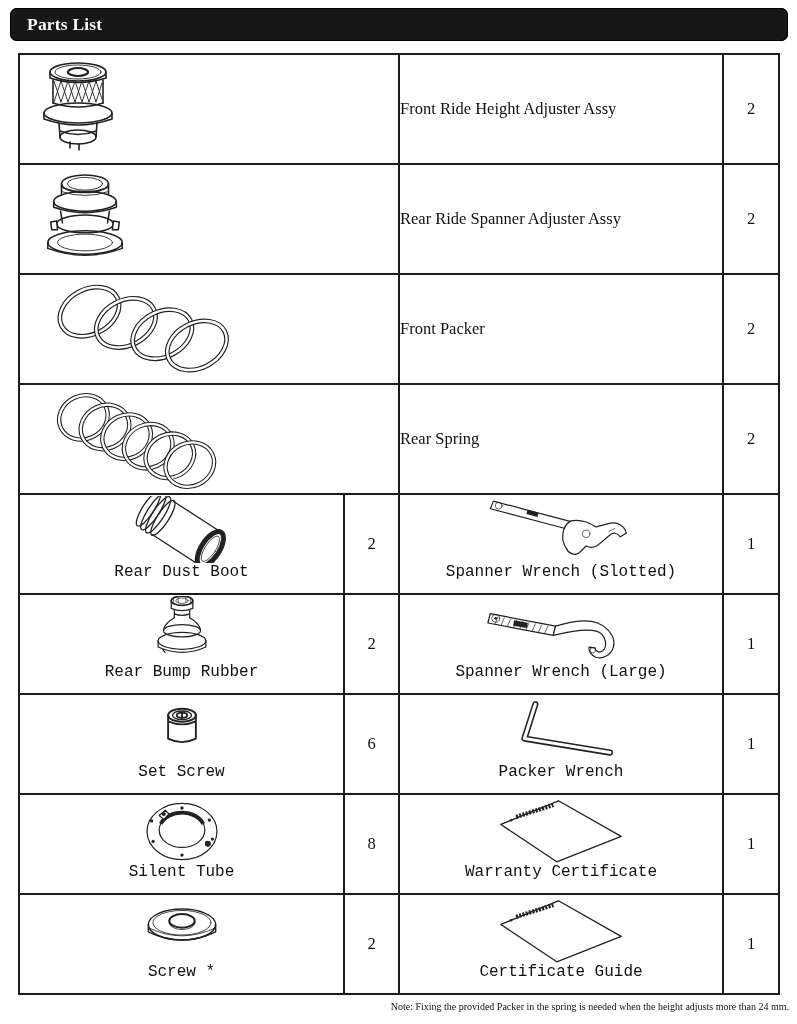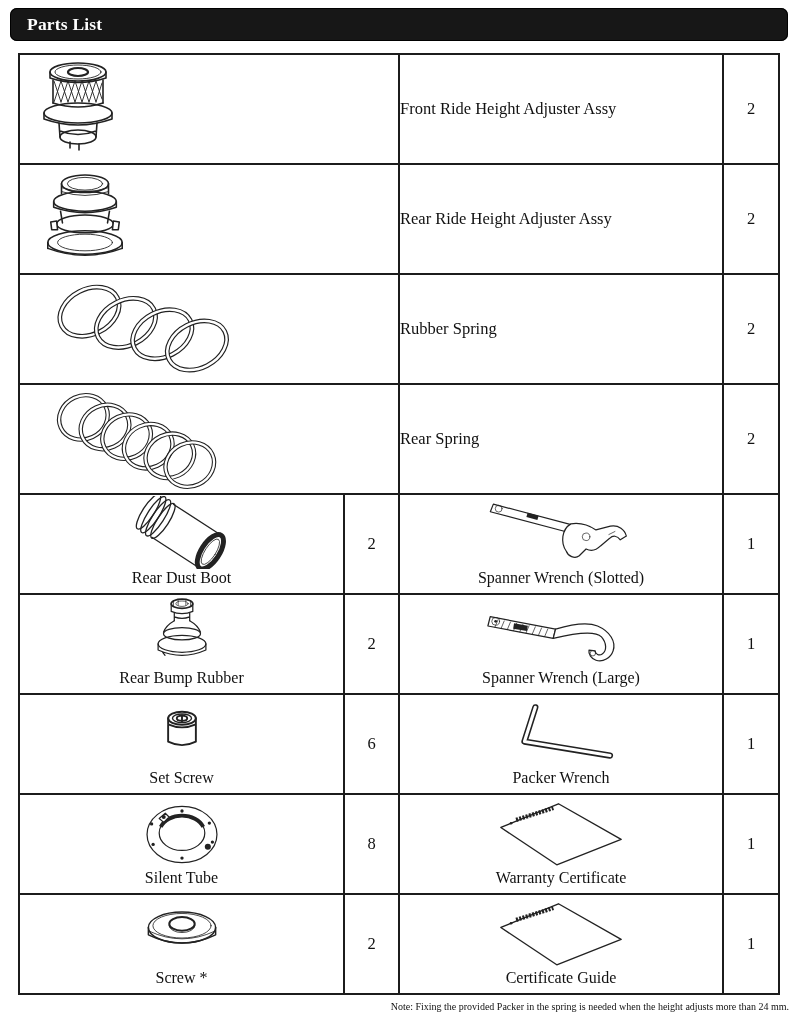--- a/index.html
+++ b/index.html
@@ -19,21 +19,21 @@
   }
   table.parts td{border:2px solid #1c1c1c;padding:0;vertical-align:middle;}
   col.c1{width:325px}col.c2{width:55px}col.c3{width:324px}col.c4{width:56px}
   tr.big{height:110px}
   tr.small{height:100px}
   td.img-cell{text-align:center;}
   td.name-cell{padding-left:26px;font-size:16.5px;}
   td.qty-cell{text-align:center;font-size:16.5px;}
   .cellwrap{display:flex;flex-direction:column;height:96px;}
   .art{flex:1;display:flex;align-items:center;justify-content:center;overflow:hidden;}
-  .caption{text-align:center;font-size:16px;line-height:18px;padding-bottom:5px;}
+  .caption{text-align:center;font-size:16px;line-height:18px;padding-bottom:11px;font-family:Liberation Mono, monospace;}
   .note-line{
     width:789px;text-align:right;font-size:10px;margin-top:6px;
   }
   svg{display:block}
   .ln{stroke:#222;fill:none;stroke-width:1.6px;stroke-linecap:round;stroke-linejoin:round;}
   .thin{stroke-width:0.9px}
   .bold{stroke-width:2.2px}
   .fillw{fill:#fff;stroke:#222;stroke-width:1.6px;stroke-linejoin:round;}
   .dark{fill:#222;stroke:none;}
 </style>
@@ -87,21 +87,21 @@
         <ellipse class="ln" cx="65" cy="30" rx="32" ry="10"></ellipse>
         <path class="ln" d="M33,30 L33,36 M97,30 L97,36 M33,36 Q65,47 97,36"></path>
         <path class="ln" d="M40,40 L42,52 M90,40 L88,52"></path>
         <ellipse class="ln" cx="65" cy="53" rx="29" ry="9"></ellipse>
         <path class="fillw" d="M36,50 l-6,1 1,8 6,0 z M94,50 l6,1 -1,8 -6,0 z"></path>
         <ellipse class="ln" cx="65" cy="72" rx="38" ry="12"></ellipse>
         <ellipse class="ln thin" cx="65" cy="72" rx="28" ry="8.5"></ellipse>
         <path class="ln" d="M27,72 L27,78 M103,72 L103,78 M27,78 Q65,92 103,78"></path>
       </svg>
     </td>
-    <td class="name-cell">Rear Ride Height Adjuster Assy</td>
+    <td class="name-cell">Rear Ride Spanner Adjuster Assy</td>
     <td class="qty-cell">2</td>
   </tr>
 
   <tr class="big">
     <td class="img-cell" colspan="2">
       <svg width="236" height="104" viewBox="0 0 240 120">
         <g transform="rotate(-27 64 40)">
               <ellipse cx="64" cy="40" rx="36" ry="26" stroke="#222" stroke-width="5.5" fill="none"></ellipse>
               <ellipse cx="64" cy="40" rx="36" ry="26" stroke="#fff" stroke-width="2.8" fill="none"></ellipse>
             </g>
@@ -112,21 +112,21 @@
         <g transform="rotate(-27 148 66)">
               <ellipse cx="148" cy="66" rx="36" ry="26" stroke="#222" stroke-width="5.5" fill="none"></ellipse>
               <ellipse cx="148" cy="66" rx="36" ry="26" stroke="#fff" stroke-width="2.8" fill="none"></ellipse>
             </g>
         <g transform="rotate(-27 188 79)">
               <ellipse cx="188" cy="79" rx="36" ry="26" stroke="#222" stroke-width="5.5" fill="none"></ellipse>
               <ellipse cx="188" cy="79" rx="36" ry="26" stroke="#fff" stroke-width="2.8" fill="none"></ellipse>
             </g>
       </svg>
     </td>
-    <td class="name-cell">Rubber Spring</td>
+    <td class="name-cell">Front Packer</td>
     <td class="qty-cell">2</td>
   </tr>
 
   <tr class="big">
     <td class="img-cell" colspan="2">
       <svg width="226" height="104" viewBox="0 0 240 130">
         <g transform="rotate(-25 58 38)">
               <ellipse cx="58" cy="38" rx="31" ry="27" stroke="#222" stroke-width="5.5" fill="none"></ellipse>
               <ellipse cx="58" cy="38" rx="31" ry="27" stroke="#fff" stroke-width="2.8" fill="none"></ellipse>
             </g>

